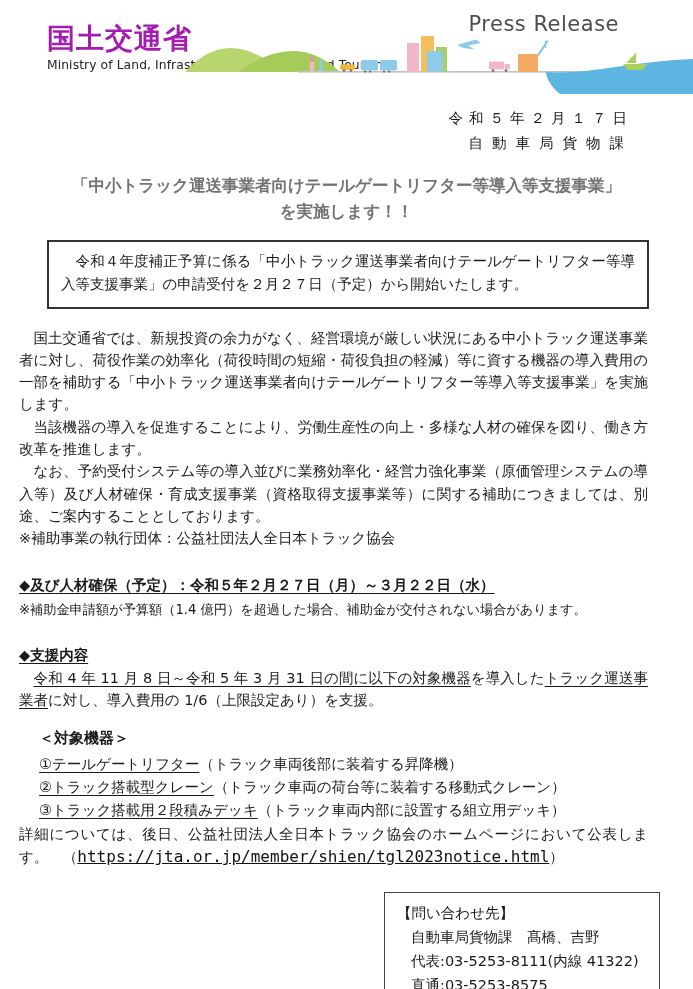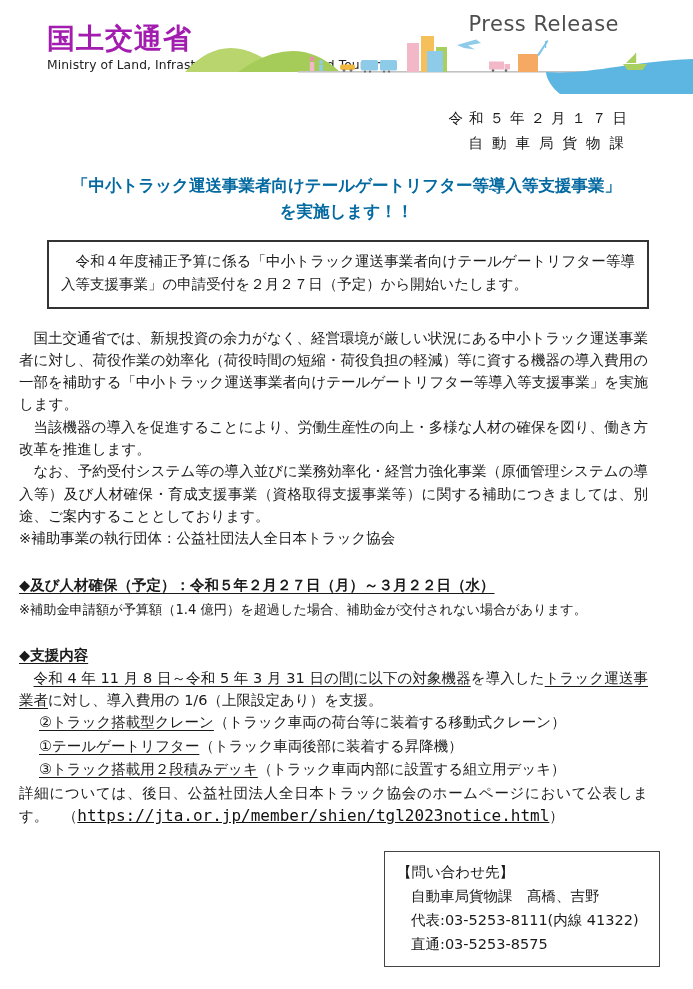--- a/index.html
+++ b/index.html
@@ -12,21 +12,21 @@
   .press-release{position:absolute;top:12px;right:74px;font-size:21px;color:#4d4d4d;letter-spacing:0.5px;}
   .logo-block{position:absolute;left:47px;top:24px;}
   .logo-ja{font-size:28px;font-weight:bold;color:#a21caf;letter-spacing:1px;line-height:1.1;}
   .logo-en{font-size:12.3px;color:#222;margin-top:3px;letter-spacing:0.1px;}
   .illust{position:absolute;left:180px;top:18px;width:513px;height:78px;}
   
   .meta{margin:14px 60px 0 0;text-align:right;font-size:14.5px;line-height:1.75;padding-left:32px;}
   .meta .date{letter-spacing:6px;}
   .meta .dept{letter-spacing:9px;}
   
-  .doc-title{margin:16px 30px 0 30px;text-align:center;font-weight:bold;font-size:16.5px;line-height:1.6;color:#0369a1;}
+  .doc-title{margin:16px 30px 0 30px;text-align:center;font-weight:bold;font-size:16.5px;line-height:1.6;color:#737373;}
   
   .summary-box{margin:14px 44px 0 47px;border:2px solid #333;padding:8px 12px 10px 12px;
     font-size:14.5px;line-height:1.62;text-align:justify;}
   
   .content{margin:18px 45px 0 19px;font-size:14.5px;line-height:1.54;}
   .content p{margin:0;text-align:justify;}
   .executor{text-align:right;margin-top:0;}
   .sec{margin-top:24px;}
   .sec-head{font-weight:bold;text-decoration:underline;text-underline-offset:3px;font-size:14.5px;}
   .note{font-size:13.2px;margin-top:4px;}
@@ -130,23 +130,24 @@
   <div class="sec">
     <span class="sec-head">◆及び人材確保（予定）：令和５年２月２７日（月）～３月２２日（水）</span>
     <div class="note">※補助金申請額が予算額（1.4 億円）を超過した場合、補助金が交付されない場合があります。</div>
   </div>
 
   <div class="sec">
     <span class="sec-head">◆支援内容</span>
     <p id="support-desc"><span>　</span><span class="u">令和 4 年 11 月 8 日～令和 5 年 3 月 31 日の間に以下の対象機器</span><span>を導入した</span><span class="u">トラック運送事業者</span><span>に対し、導入費用の 1/6（上限設定あり）を支援。</span></p>
   </div>
 
+  <div class="sub-head">＜対象機器＞</div>
   <div class="equip-list" id="equip-list">
+      <div class="equip-item"><span class="u">①テールゲートリフター</span><span>（トラック車両後部に装着する昇降機）</span></div>
       <div class="equip-item"><span class="u">②トラック搭載型クレーン</span><span>（トラック車両の荷台等に装着する移動式クレーン）</span></div>
-      <div class="equip-item"><span class="u">①テールゲートリフター</span><span>（トラック車両後部に装着する昇降機）</span></div>
       <div class="equip-item"><span class="u">③トラック搭載用２段積みデッキ</span><span>（トラック車両内部に設置する組立用デッキ）</span></div>
     </div>
 
   <p class="details">
     <span>詳細については、後日、公益社団法人全日本トラック協会のホームページにおいて公表します。　（</span><span class="url">https://jta.or.jp/member/shien/tgl2023notice.html</span><span>）</span>
   </p>
 </div>
 
 <div class="contact-box">
   <div>【問い合わせ先】</div>

